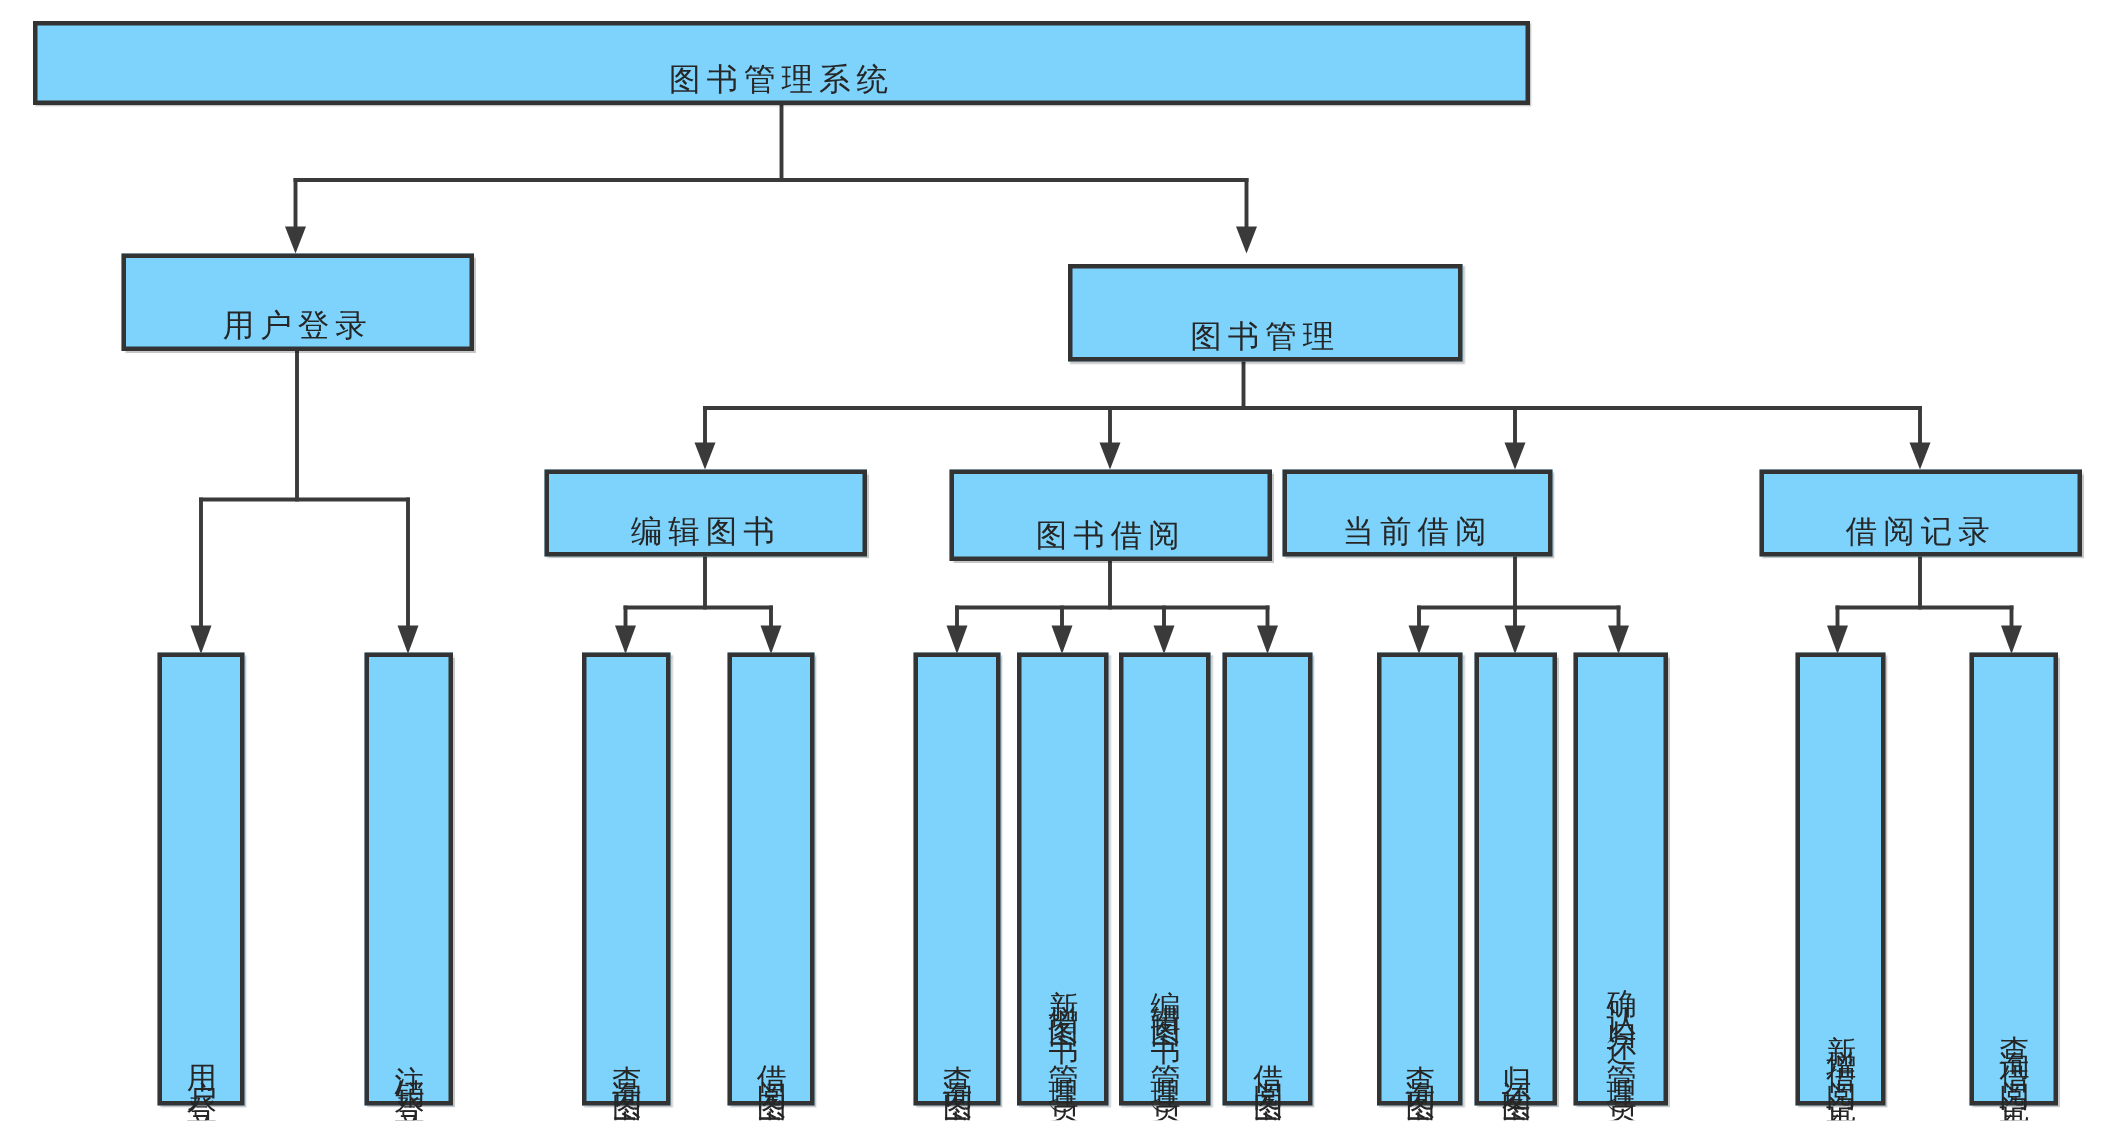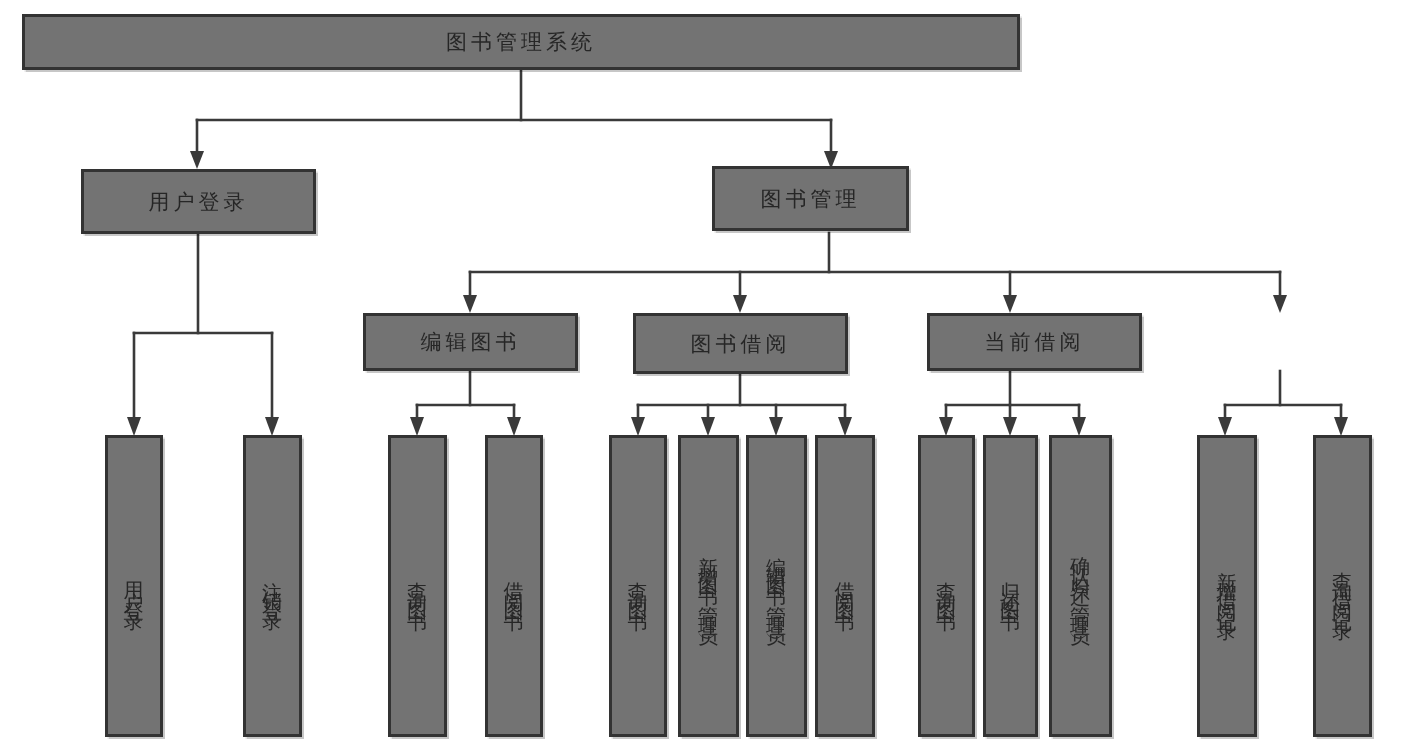--- a/index.html
+++ b/index.html
@@ -20,24 +20,24 @@
     overflow:hidden;
   }
   #edges{
     position:absolute;
     left:0;top:0;
     width:1405px;height:747px;
     pointer-events:none;
   }
   .box{
     position:absolute;
-    background:#737373;
+    background:#7dd3fc;
     border:3px solid var(--border);
     display:flex;
-    align-items:center;
+    align-items:flex-end;
     justify-content:center;
     box-shadow:1.5px 1.5px 1px rgba(0,0,0,0.22);
     z-index:2;
   }
   .hlabel{
     font-size:21px;
     letter-spacing:4px;
     color:var(--text);
     white-space:nowrap;
   }
@@ -144,32 +144,35 @@
     </g>
   </svg>
 
   <div class="box" style="left:22px;top:14px;width:998px;height:56px">
     <span class="hlabel">图书管理系统</span>
   </div>
 
   <div class="box" style="left:81px;top:169px;width:235px;height:65px">
     <span class="hlabel">用户登录</span>
   </div>
-  <div class="box" style="left:712px;top:166px;width:197px;height:65px">
+  <div class="box" style="left:712px;top:176px;width:263px;height:65px">
     <span class="hlabel">图书管理</span>
   </div>
 
   <div class="box" style="left:363px;top:313px;width:215px;height:58px">
     <span class="hlabel">编辑图书</span>
   </div>
   <div class="box" style="left:633px;top:313px;width:215px;height:61px">
     <span class="hlabel">图书借阅</span>
   </div>
-  <div class="box" style="left:927px;top:313px;width:215px;height:58px">
+  <div class="box" style="left:855px;top:313px;width:180px;height:58px">
     <span class="hlabel">当前借阅</span>
+  </div>
+  <div class="box" style="left:1173px;top:313px;width:215px;height:58px">
+    <span class="hlabel">借阅记录</span>
   </div>
 
   <div class="box" style="left:105px;top:435px;width:58px;height:302px">
     <span class="vlabel">用户登录</span>
   </div>
   <div class="box" style="left:243px;top:435px;width:59px;height:302px">
     <span class="vlabel">注销登录</span>
   </div>
 
   <div class="box" style="left:388px;top:435px;width:59px;height:302px">

